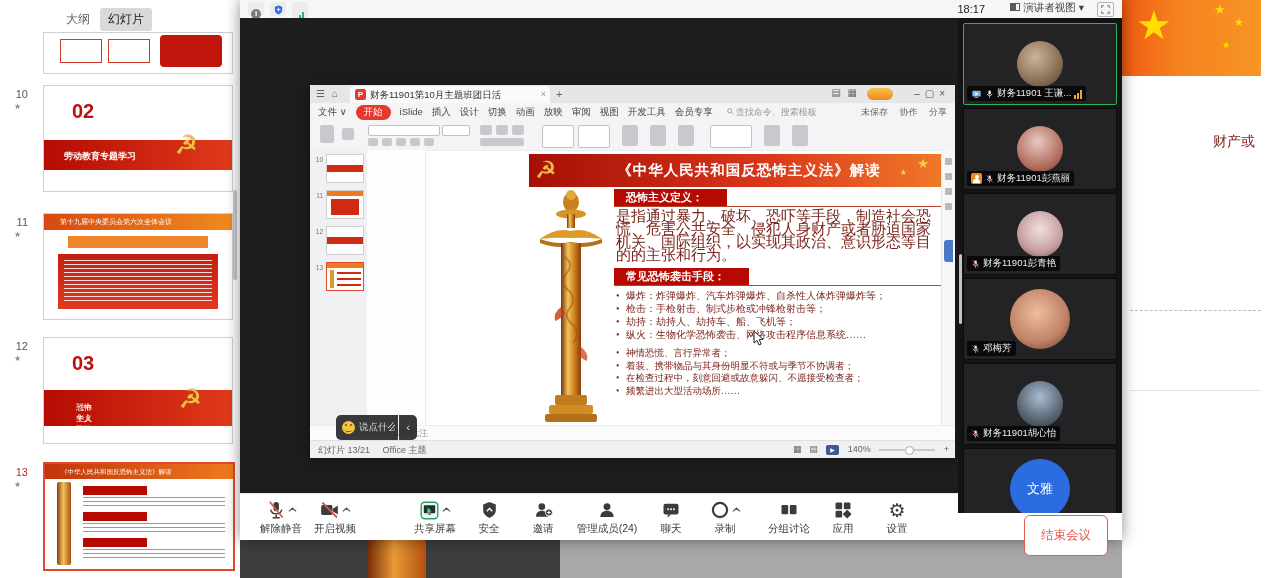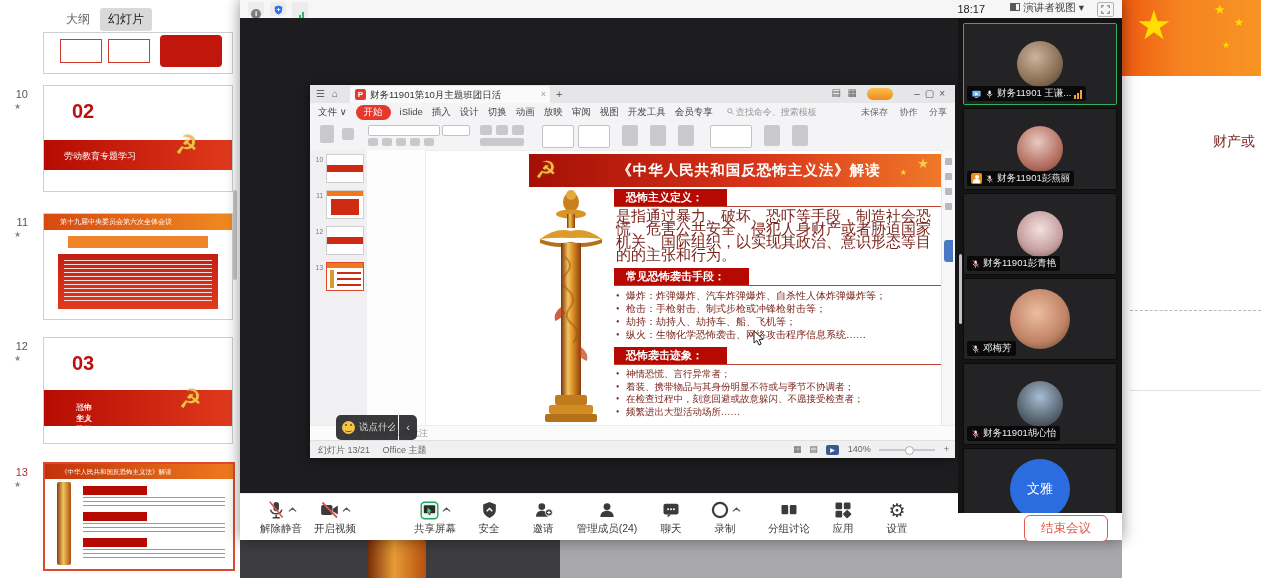--- a/index.html
+++ b/index.html
@@ -21,21 +21,21 @@
   .fauxlines-red{background:repeating-linear-gradient(180deg,rgba(200,40,20,.6) 0,rgba(200,40,20,.6) 1px,transparent 1px,transparent 4px);}
   .gold{color:#f5c04a;text-shadow:0 0 2px #b06a10;}
 
   
   .t9{top:32px;height:40px;}
   .t9 .bx{position:absolute;border:1px solid #cf3b2a;background:#fff;width:40px;height:22px;top:6px;}
   .t9 .rbox{position:absolute;right:10px;top:2px;width:62px;height:32px;background:#c0160c;border-radius:4px;}
   
   .t10{top:85px;height:105px;}
   .t10 .num{position:absolute;left:28px;top:14px;font-size:20px;font-weight:bold;color:#c00f0f;}
-  .t10 .banner{position:absolute;left:0;right:0;top:54px;height:30px;background:linear-gradient(90deg,#b50b02,#e03a1c);}
+  .t10 .banner{position:absolute;left:0;right:0;top:54px;height:30px;background:linear-gradient(90deg,#b50b02,#e03a1c);font-weight:bold;}
   .t10 .banner span{position:absolute;left:20px;top:10px;font-size:9px;color:#fff;}
   .t10 .emb{position:absolute;right:34px;top:44px;font-size:26px;}
   
   .t11{top:213px;height:105px;}
   .t11 .hdr{position:absolute;left:0;right:0;top:0;height:16px;background:linear-gradient(90deg,#d8490f,#f08a20);}
   .t11 .hdr span{position:absolute;left:16px;top:3px;font-size:7px;color:#fff;white-space:nowrap;}
   .t11 .sub{position:absolute;left:24px;right:24px;top:22px;height:12px;background:#f08428;}
   .t11 .body{position:absolute;left:14px;right:14px;top:40px;bottom:10px;background:linear-gradient(180deg,#c41e10,#e13a20);padding:6px;}
   
   .t12{top:337px;height:105px;}
@@ -183,21 +183,21 @@
   
   .mt-toolbar{position:absolute;left:0;top:493px;right:164px;height:47px;background:#fff;border-top:1px solid #e8e8e8;display:flex;align-items:flex-start;padding:4px 0 0 14px;box-sizing:border-box;}
   .tbi{min-width:54px;text-align:center;position:relative;}
   .tbi .irow{height:24px;display:flex;align-items:center;justify-content:center;gap:2px;}
   .tbi .lbl{font-size:10.5px;color:#3c3c3e;margin-top:0px;white-space:nowrap;}
   .tbi.share{margin-left:46px;}
   .tbi.breakout{margin-left:10px;}
   .tbi.members{min-width:74px;}
   .gear{font-size:19px;color:#3b3b3d;line-height:22px;font-family:"DejaVu Sans",sans-serif;}
   .mt-bottomright{position:absolute;right:0;top:513px;width:164px;height:27px;background:#fff;}
-  .end-btn{position:absolute;right:14px;top:2px;border:1px solid #e45a4f;color:#e45a4f;background:#fff;border-radius:6px;font-size:12.5px;padding:4px 16px;font-family:inherit;}
+  .end-btn{position:absolute;right:14px;top:2px;border:1px solid #e45a4f;color:#e45a4f;background:#fff;border-radius:6px;font-size:12.5px;padding:11px 16px;font-family:inherit;}
 </style>
 </head>
 <body>
 
 <div id="app">
 
   <div class="abs ul-left">
     <div class="ul-tabs">
       <span class="ul-tab outline">大纲</span>
       <span class="ul-tab slides">幻灯片</span>
@@ -436,23 +436,20 @@
               <p class="sec-body">是指通过暴力、破坏、恐吓等手段，制造社会恐慌、危害公共安全、侵犯人身财产或者胁迫国家机关、国际组织，以实现其政治、意识形态等目的的主张和行为。</p>
               <div class="sec-row">
                 <span class="sec-banner">常见恐怖袭击手段：</span>
               </div>
               <div class="bullets">
                 <div class="bullet">爆炸：炸弹爆炸、汽车炸弹爆炸、自杀性人体炸弹爆炸等；</div>
                 <div class="bullet">枪击：手枪射击、制式步枪或冲锋枪射击等；</div>
                 <div class="bullet">劫持：劫持人、劫持车、船、飞机等；</div>
                 <div class="bullet">纵火：生物化学恐怖袭击、网络攻击程序信息系统……</div>
               </div>
-              <div class="sec-row">
-                <span class="sec-banner">恐怖袭击迹象：</span>
-              </div>
               <div class="bullets tight">
                 <div class="bullet">神情恐慌、言行异常者；</div>
                 <div class="bullet">着装、携带物品与其身份明显不符或与季节不协调者；</div>
                 <div class="bullet">在检查过程中，刻意回避或故意躲闪、不愿接受检查者；</div>
                 <div class="bullet">频繁进出大型活动场所……</div>
               </div>
             </div>
           </div>
         </div>
 

